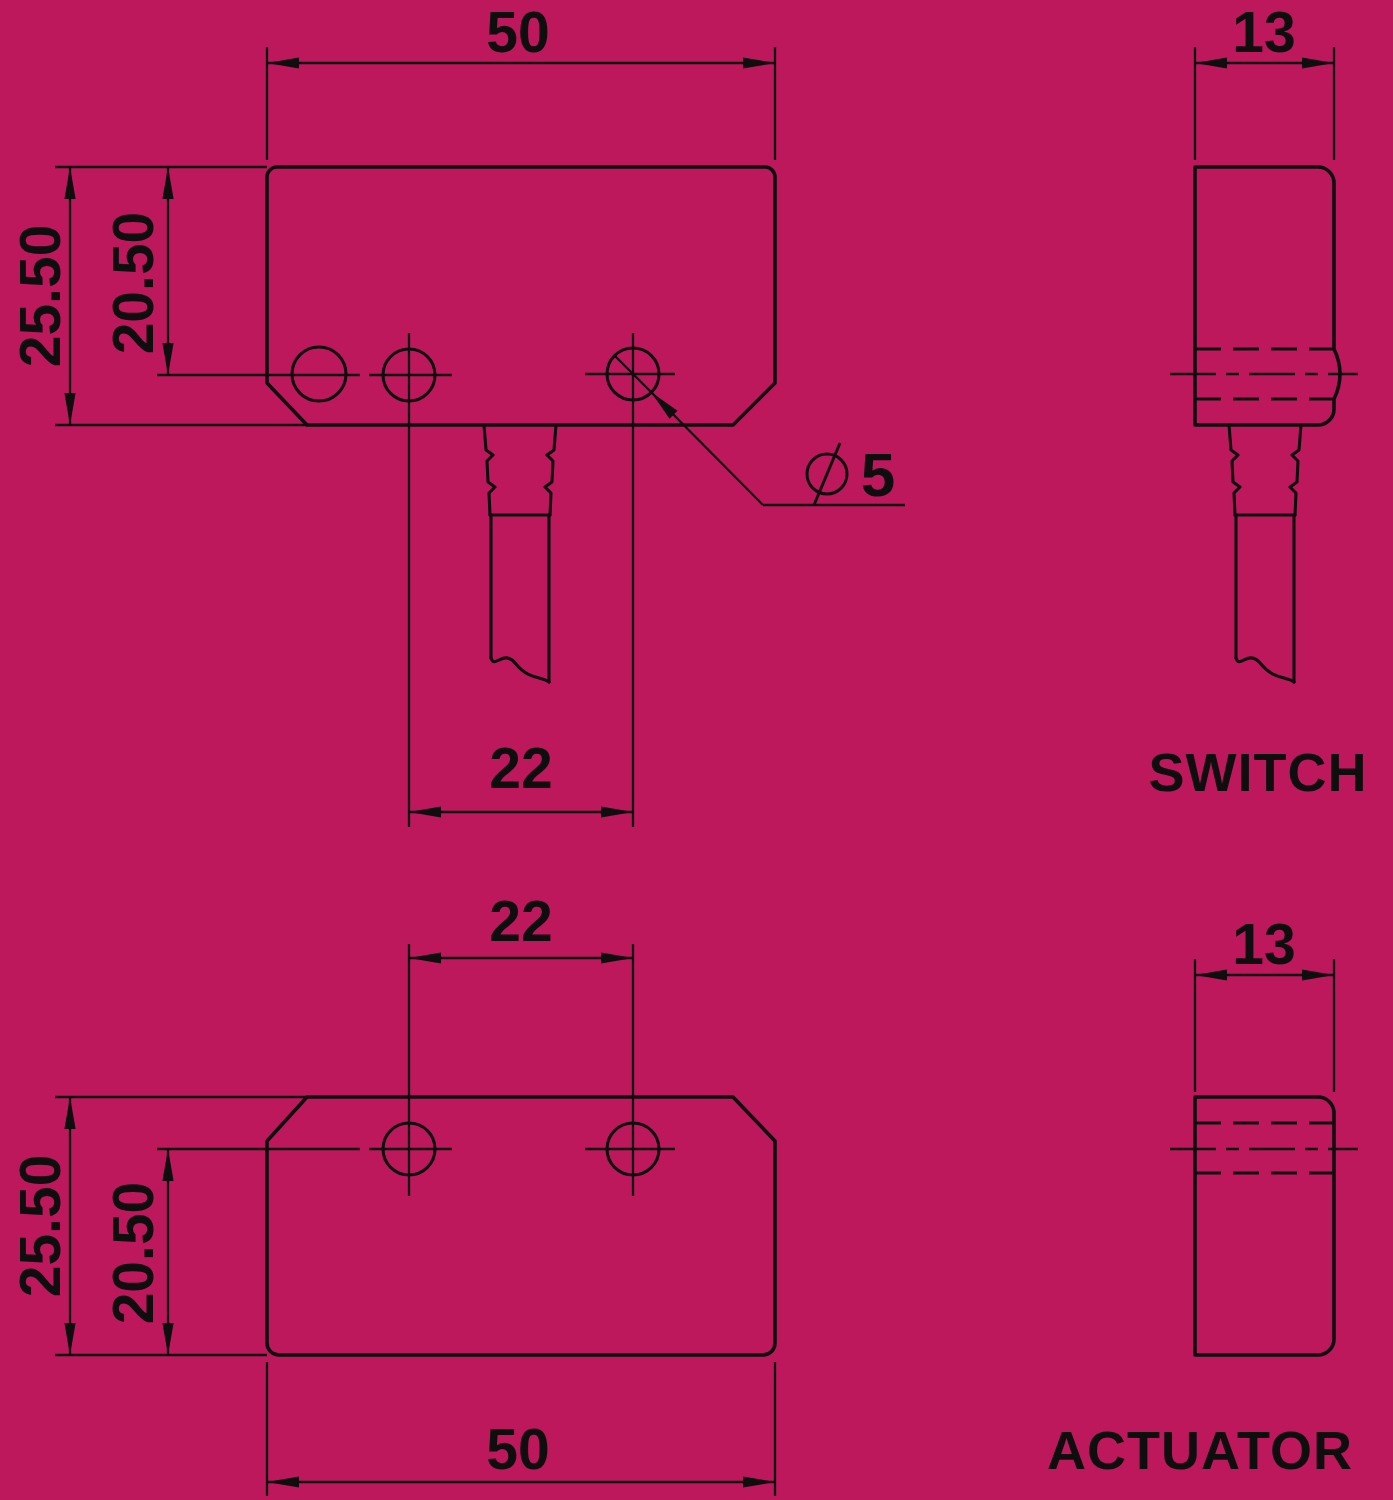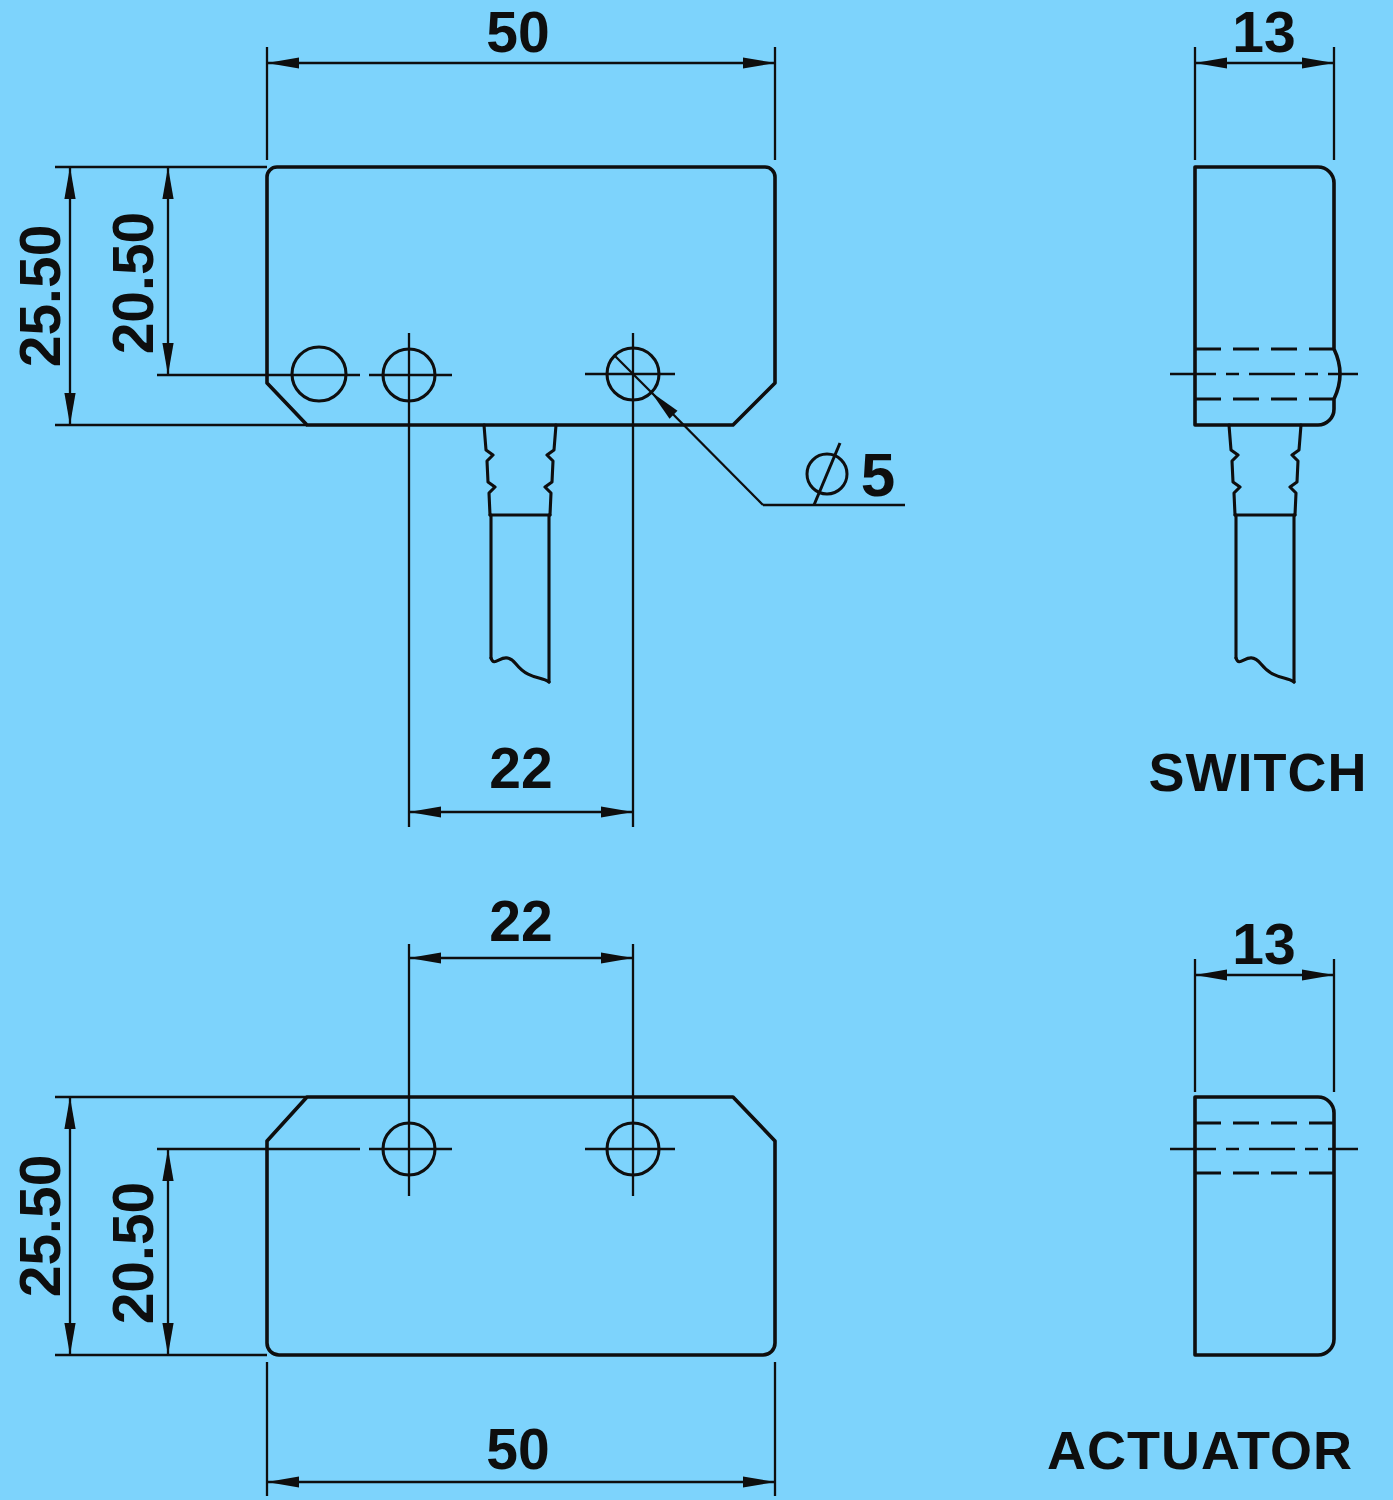--- a/index.html
+++ b/index.html
@@ -1,16 +1,16 @@
 <!DOCTYPE html>
 <html><head>
 <meta charset="utf-8">
 <style>
   html,body{margin:0;padding:0;background:#ffffff;}
-  .page{width:1393px;height:1500px;background:#7dd3fc;position:relative;overflow:hidden;}
+  .page{width:1393px;height:1500px;background:#be185d;position:relative;overflow:hidden;}
   svg{display:block;}
   
   .ol  {fill:none;stroke:#0e0e0e;stroke-width:3.6;stroke-linejoin:round;}
   .md  {fill:none;stroke:#0e0e0e;stroke-width:3.1;stroke-linejoin:round;stroke-linecap:round;}
   .thin{fill:none;stroke:#0e0e0e;stroke-width:2.3;stroke-linecap:butt;}
   .hid {fill:none;stroke:#0e0e0e;stroke-width:3.0;stroke-dasharray:26 12;}
   .cl  {fill:none;stroke:#0e0e0e;stroke-width:2.3;stroke-dasharray:46 10 13 10;}
   text{font-family:"Liberation Sans",sans-serif;font-weight:bold;fill:#0e0e0e;}
   .dim{font-size:57px;}
   .dia{font-size:62px;}

